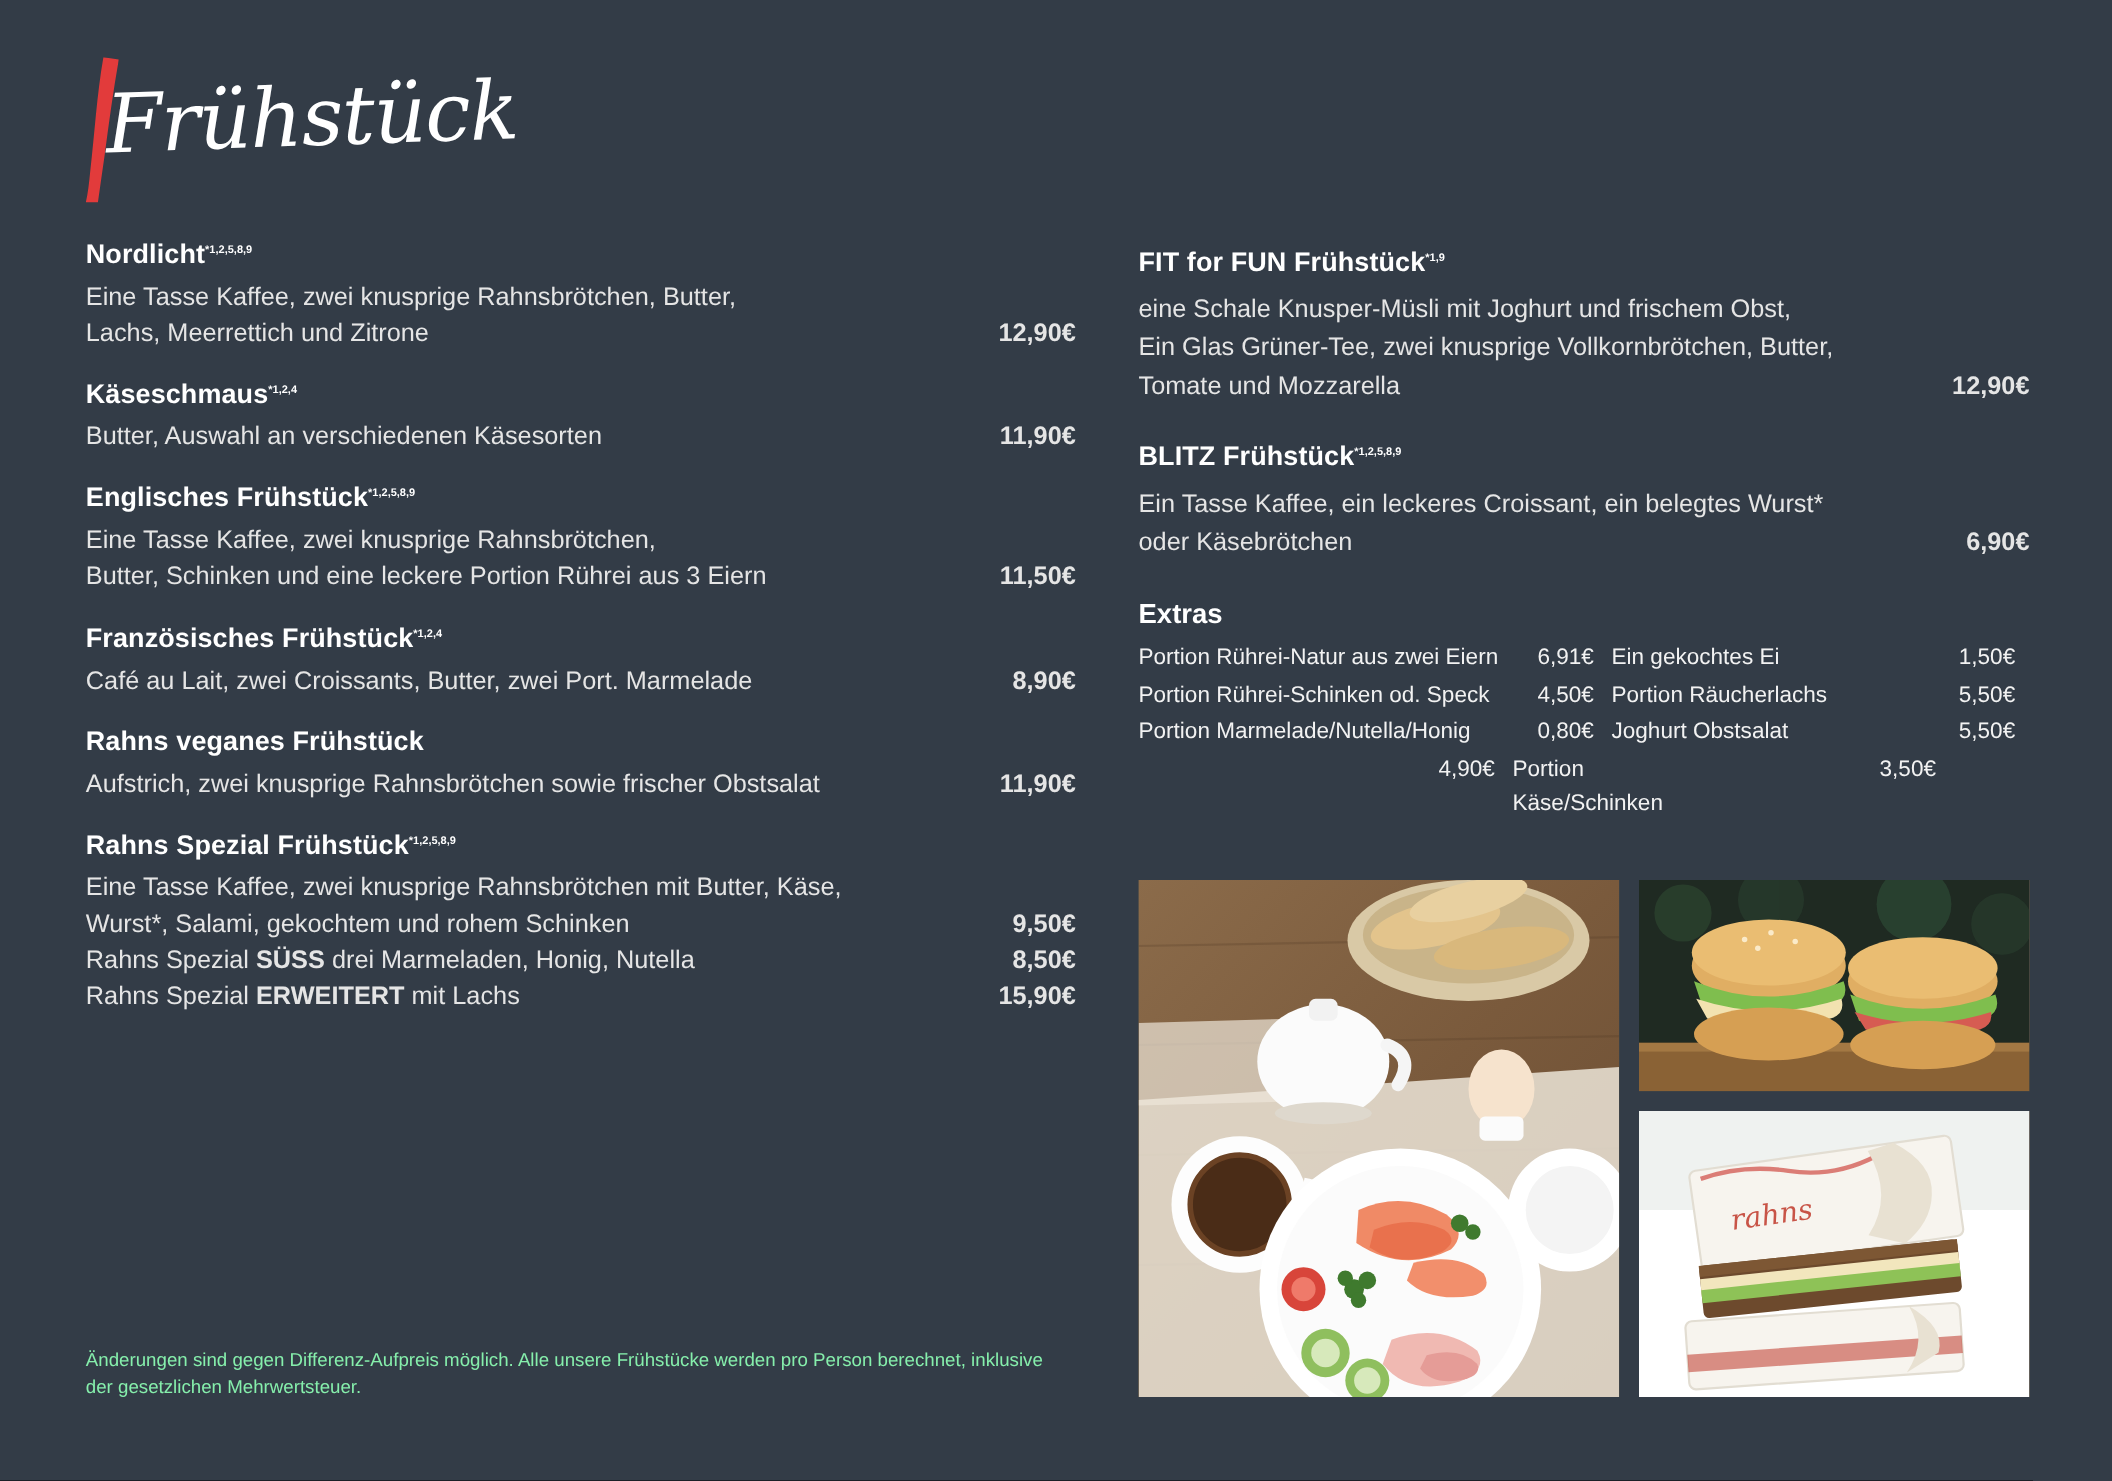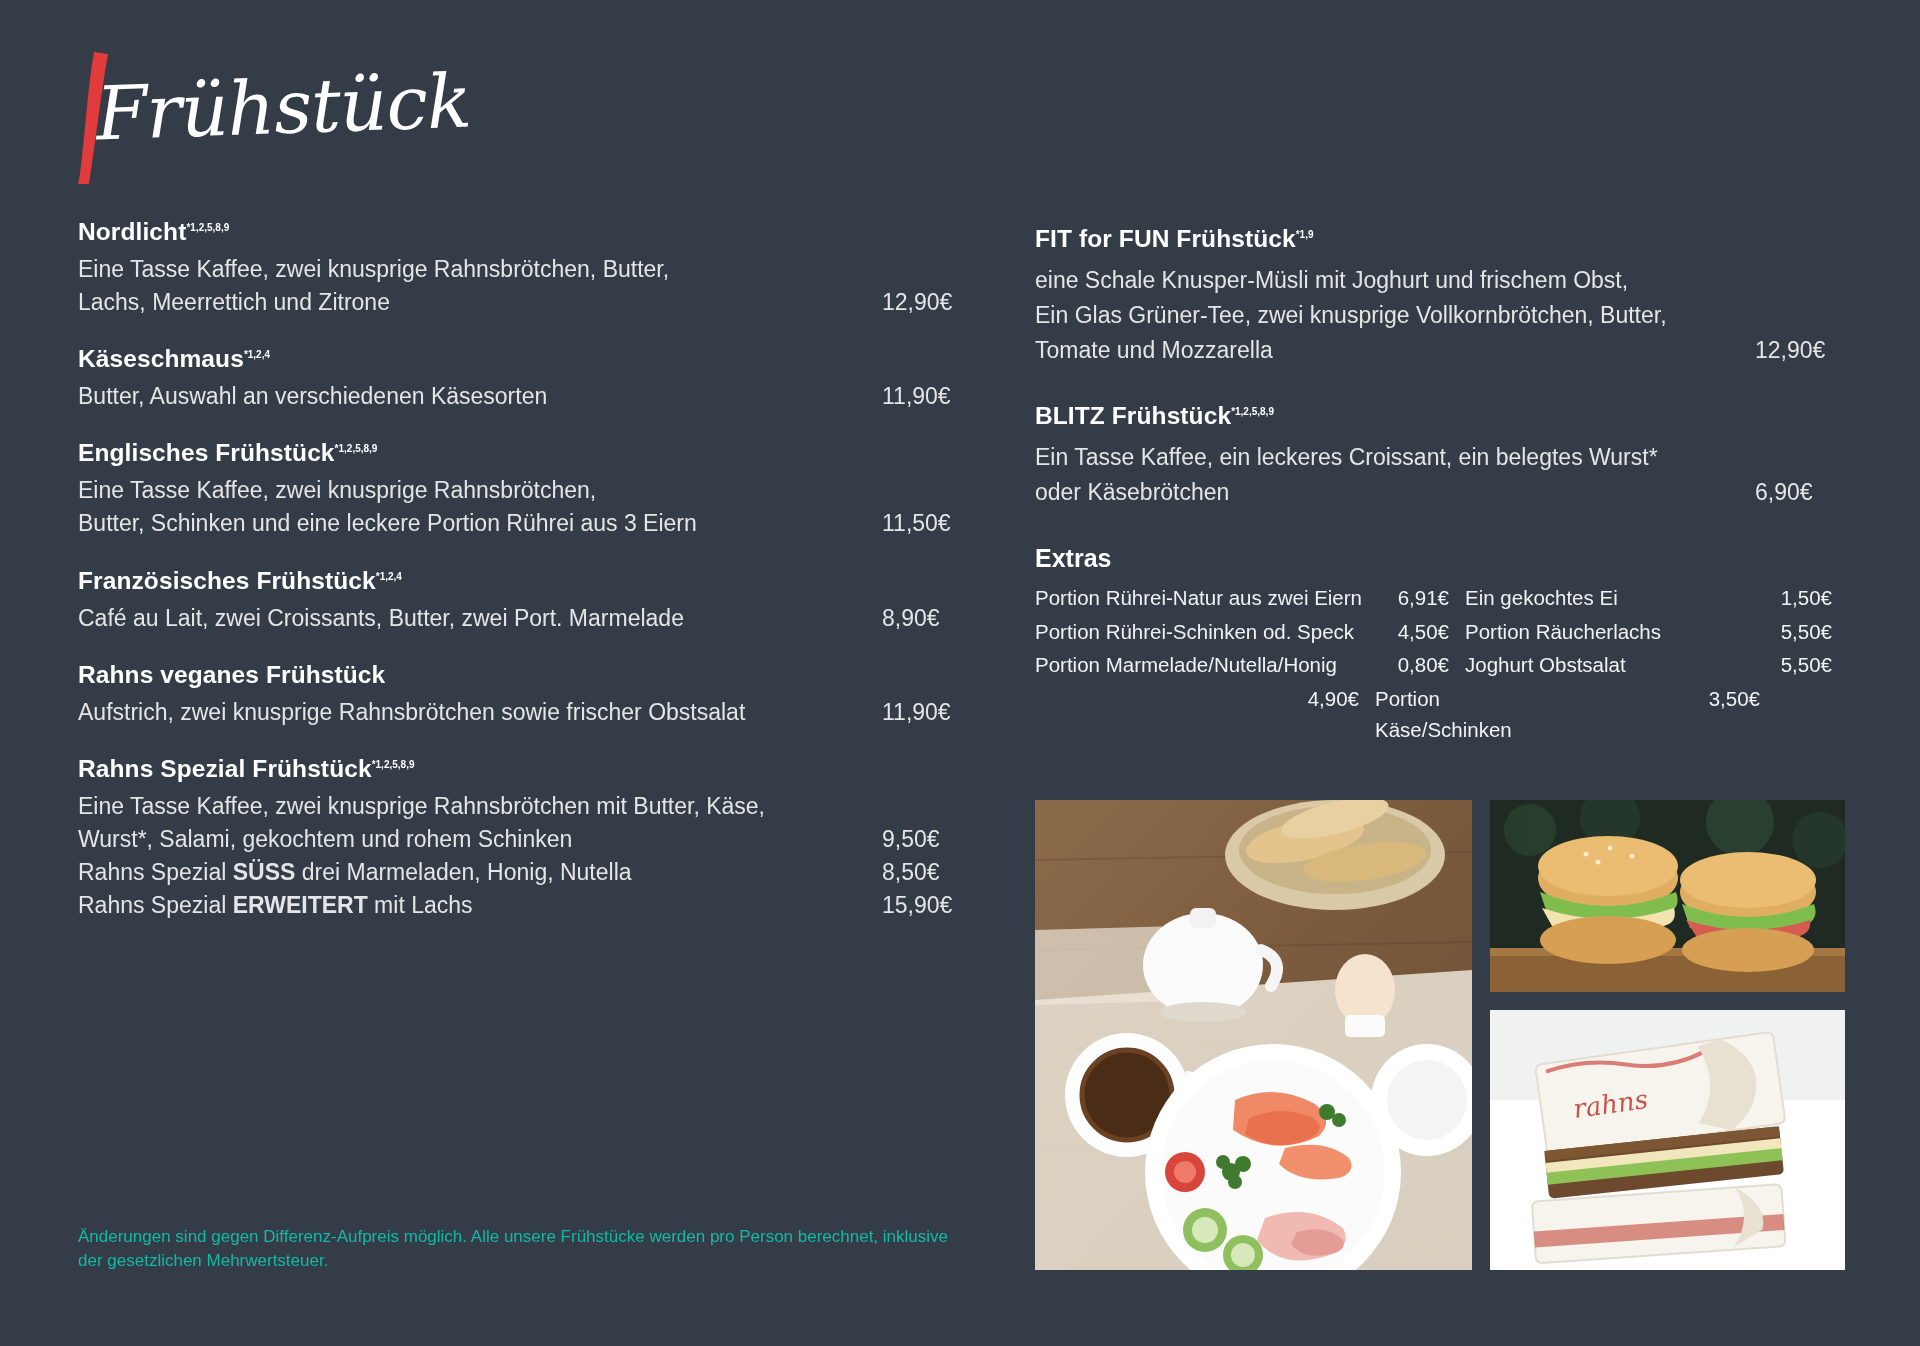--- a/index.html
+++ b/index.html
@@ -76,22 +76,24 @@
   .line {
     display: flex;
     align-items: baseline;
     color: #e5e5e5;
     font-size: 23px;
     line-height: 1.44;
   }
   .line .desc { flex: 1 1 auto; padding-right: 14px; }
   .line .price {
     flex: 0 0 auto;
+    text-align: right;
     white-space: nowrap;
     min-width: 96px;
+    font-weight: bold;
   }
   .bold-inline { font-weight: bold; }
 
   
   .col-right .item-title { font-size: 24.5px; margin-bottom: 10px; }
   .col-right .line { font-size: 23px; line-height: 1.52; }
   .col-right .line .price { min-width: 90px; }
   .col-right .item { margin-bottom: 34px; }
 
   
@@ -130,21 +132,21 @@
   .photo-tr { left: 455px; top: 0; width: 355px; height: 192px; }
   .photo-br { left: 455px; top: 210px; width: 355px; height: 260px; }
   .photo svg { display: block; width: 100%; height: 100%; }
 
   
   .footnote {
     position: absolute;
     left: 78px;
     top: 1225px;
     width: 880px;
-    color: #14b8a6;
+    color: #86efac;
     font-size: 17px;
     line-height: 1.42;
   }
 </style>
 </head>
 <body>
 
 <div class="page">
 
   <div class="heading">

